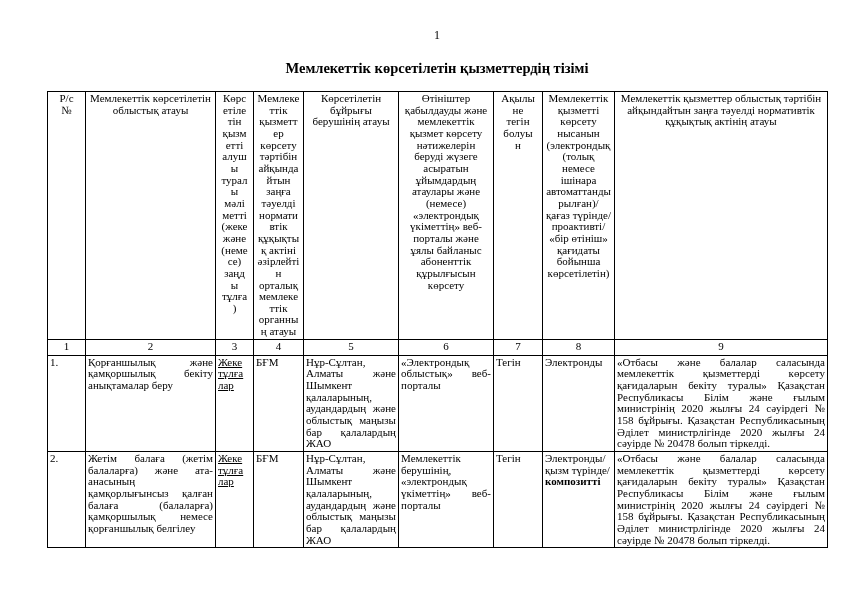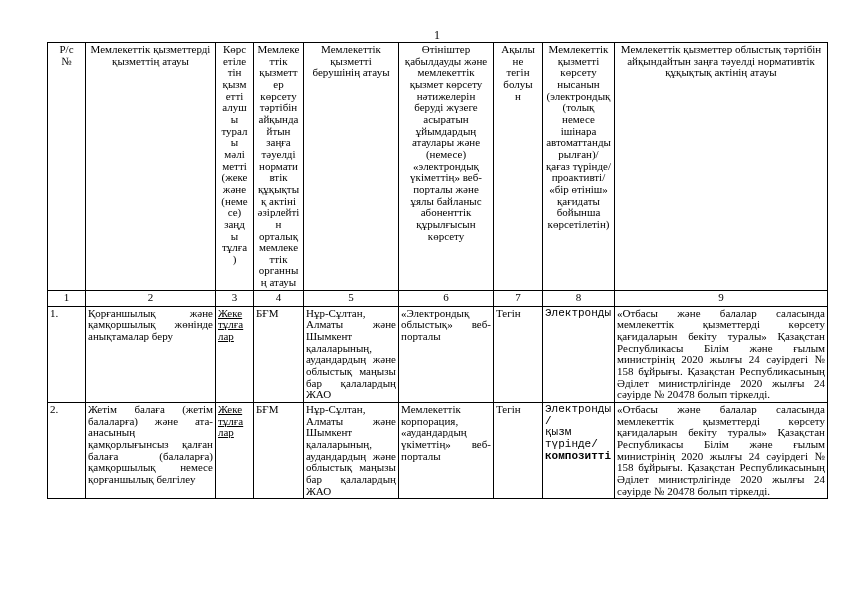--- a/index.html
+++ b/index.html
@@ -46,50 +46,50 @@
     text-align: center;
     height: 13px;
   }
   td.cell { text-align: left; }
   td.just { text-align: justify; }
   td.pre  { white-space: pre-line; text-decoration: underline; }
   td.form {
     white-space: pre-line;
     overflow-wrap: break-word;
     word-break: break-word;
-    font-family: Liberation Mono, monospace;
   }
   td.form b { font-weight: bold; }
 </style>
 </head>
 <body>
 
 <div class="page">
   <div class="content">
 
     <div class="pagenum">1</div>
 
+    <h1 class="title">Мемлекеттік көрсетілетін қызметтердің тізімі</h1>
 
     <table class="svc">
       <colgroup>
         <col style="width:38px">
         <col style="width:130px">
         <col style="width:38px">
         <col style="width:50px">
         <col style="width:95px">
         <col style="width:95px">
         <col style="width:49px">
         <col style="width:72px">
         <col style="width:213px">
       </colgroup>
       <tbody>
         <tr>
           <td class="hdr">Р/с
 №</td>
-          <td class="hdr">Мемлекеттік қызметтерді қызметтің атауы</td>
+          <td class="hdr">Мемлекеттік көрсетілетін облыстық атауы</td>
           <td class="hdr">Көрс
 етіле
 тін
 қызм
 етті
 алуш
 ы
 турал
 ы
 мәлі
@@ -116,21 +116,21 @@
 втік
 құқықты
 қ актіні
 әзірлейті
 н
 орталық
 мемлеке
 ттік
 органны
 ң атауы</td>
-          <td class="hdr">Мемлекеттік қызметті берушінің атауы</td>
+          <td class="hdr">Көрсетілетін бұйрығы берушінің атауы</td>
           <td class="hdr">Өтініштер қабылдауды және мемлекеттік қызмет көрсету нәтижелерін беруді жүзеге асыратын ұйымдардың атаулары және (немесе) «электрондық үкіметтің» веб-порталы және ұялы байланыс абоненттік құрылғысын көрсету</td>
           <td class="hdr">Ақылы
 не
 тегін
 болуы
 н</td>
           <td class="hdr">Мемлекеттік
 қызметті
 көрсету
 нысанын
@@ -156,41 +156,41 @@
           <td>4</td>
           <td>5</td>
           <td>6</td>
           <td>7</td>
           <td>8</td>
           <td>9</td>
         </tr>
 
         <tr>
           <td class="cell">1.</td>
-          <td class="cell just">Қорғаншылық және қамқоршылық жөнінде анықтамалар беру</td>
+          <td class="cell just">Қорғаншылық және қамқоршылық бекіту анықтамалар беру</td>
           <td class="cell pre">Жеке
 тұлға
 лар</td>
           <td class="cell">БҒМ</td>
           <td class="cell just">Нұр-Сұлтан, Алматы және Шымкент қалаларының, аудандардың және облыстық маңызы бар қалалардың ЖАО</td>
           <td class="cell just">«Электрондық облыстық» веб-порталы</td>
           <td class="cell">Тегін</td>
           <td class="cell form"><span>Электронды</span><b></b></td>
           <td class="cell just">«Отбасы және балалар саласында мемлекеттік қызметтерді көрсету қағидаларын бекіту туралы» Қазақстан Республикасы Білім және ғылым министрінің 2020 жылғы 24 сәуірдегі № 158 бұйрығы. Қазақстан Республикасының Әділет министрлігінде 2020 жылғы 24 сәуірде № 20478 болып тіркелді.</td>
         </tr>
 
         <tr>
           <td class="cell">2.</td>
           <td class="cell just">Жетім балаға (жетім балаларға) және ата-анасының қамқорлығынсыз қалған балаға (балаларға) қамқоршылық немесе қорғаншылық белгілеу</td>
           <td class="cell pre">Жеке
 тұлға
 лар</td>
           <td class="cell">БҒМ</td>
           <td class="cell just">Нұр-Сұлтан, Алматы және Шымкент қалаларының, аудандардың және облыстық маңызы бар қалалардың ЖАО</td>
-          <td class="cell just">Мемлекеттік корпорация, «аудандардың үкіметтің» веб-порталы</td>
+          <td class="cell just">Мемлекеттік берушінің, «электрондық үкіметтің» веб-порталы</td>
           <td class="cell">Тегін</td>
           <td class="cell form"><span>Электронды/
 қызм түрінде/</span><b>композитті</b></td>
           <td class="cell just">«Отбасы және балалар саласында мемлекеттік қызметтерді көрсету қағидаларын бекіту туралы» Қазақстан Республикасы Білім және ғылым министрінің 2020 жылғы 24 сәуірдегі № 158 бұйрығы. Қазақстан Республикасының Әділет министрлігінде 2020 жылғы 24 сәуірде № 20478 болып тіркелді.</td>
         </tr>
       </tbody>
     </table>
 
   </div>
 </div>

